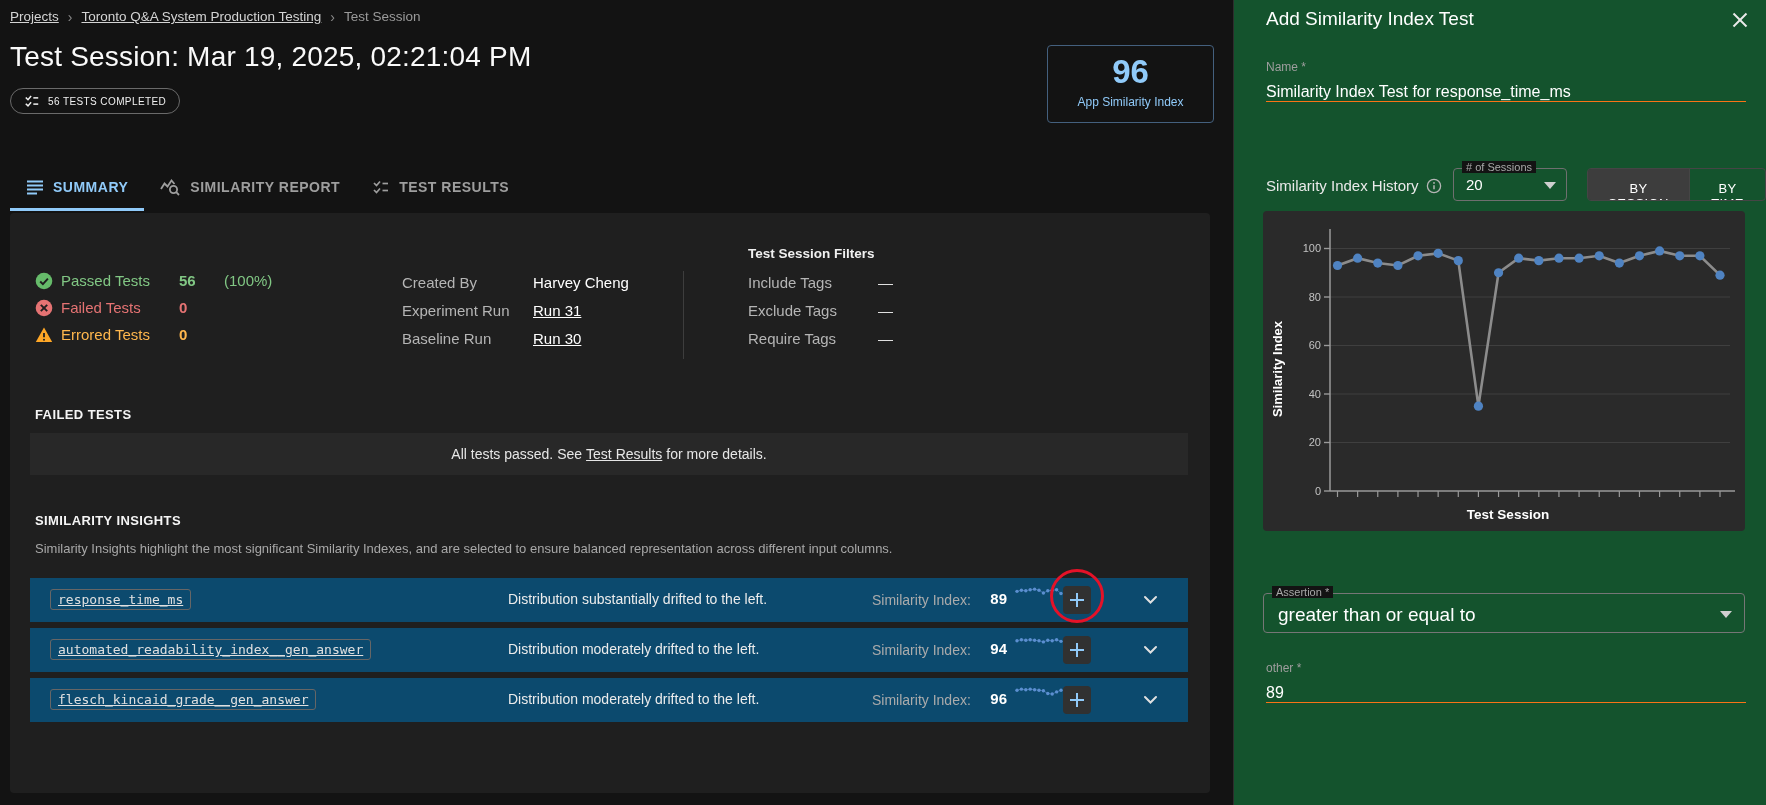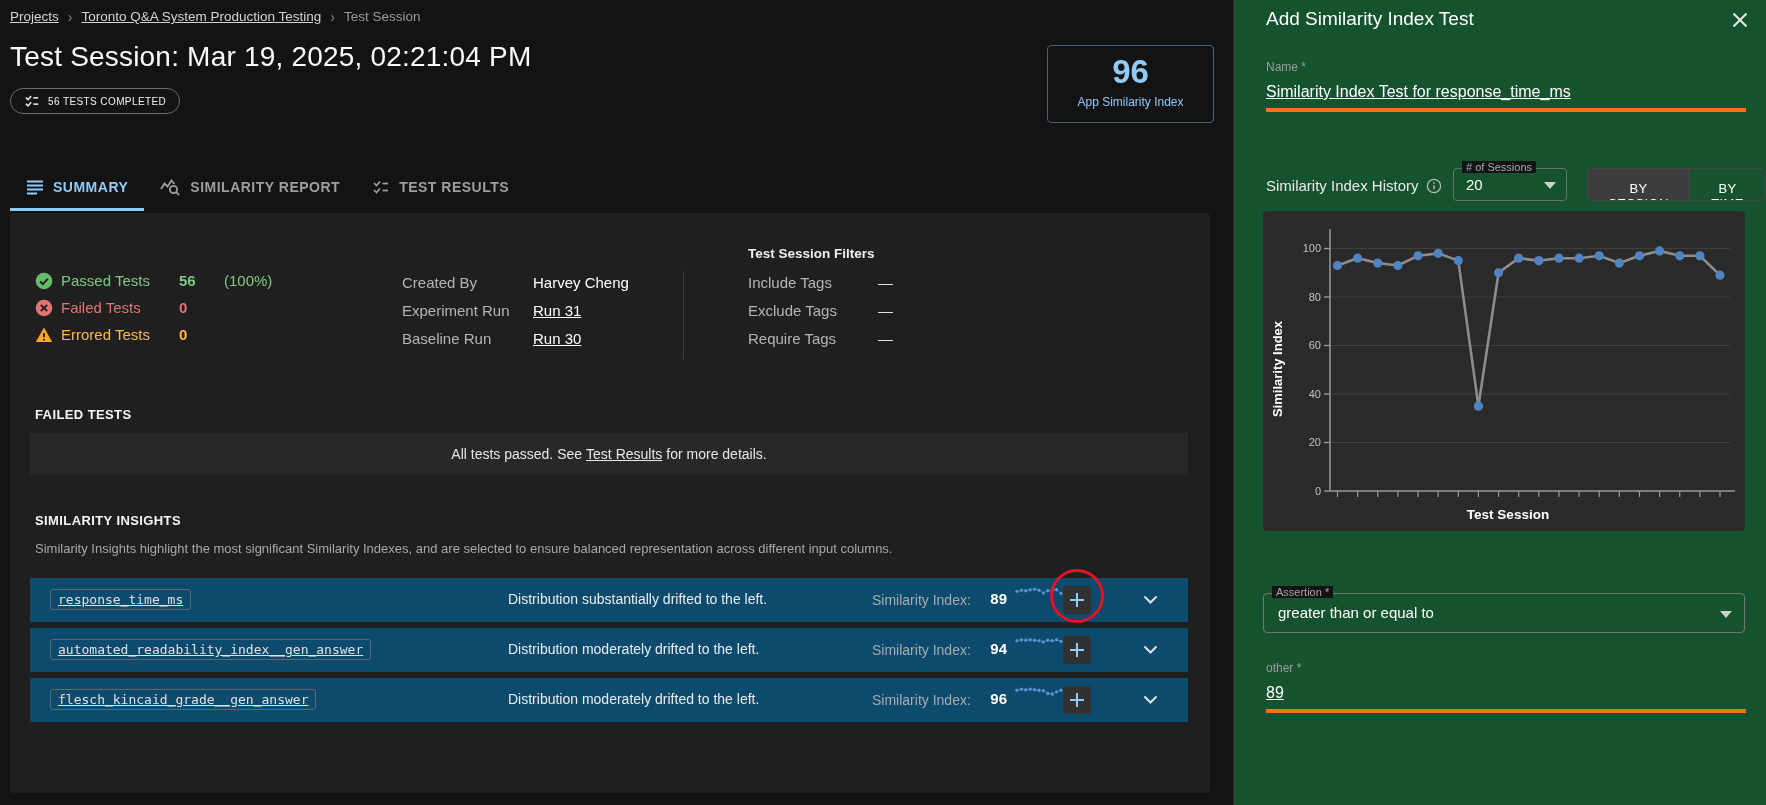--- a/index.html
+++ b/index.html
@@ -65,34 +65,34 @@
   .row-chevron { position:absolute; left:1113px; top:17px; cursor:pointer; display:flex; }
   .red-annot { position:absolute; left:1020px; top:-9px; width:54px; height:54px; border:3.5px solid #e51228;
     border-radius:50%; pointer-events:none; z-index:5; }
   
   .panel { position:absolute; left:1233px; top:0; width:533px; height:805px; background:#14532d; border-left:1px solid #2e2e2e; }
   .panel-title { position:absolute; left:32px; top:8px; font-size:19px; font-weight:400; color:#fff; }
   .close-btn { position:absolute; left:494px; top:8px; width:24px; height:24px; background:none; border:none; cursor:pointer; display:flex; align-items:center; justify-content:center; }
   .field-label { font-size:12px; color:#9e9e9e; }
   .name-field { position:absolute; left:32px; top:60px; width:480px; }
   .field-value { font-size:16px; color:#fff; margin-top:9px; }
-  .underline-field { border-bottom:4px solid #f97316; padding-bottom:7px; cursor:text;text-decoration:underline; }
+  .underline-field { border-bottom:1px solid #f97316; cursor:text; }
   .history-label { position:absolute; left:32px; top:177px; font-size:15px; color:#eaeaea; display:flex; align-items:center; gap:7px; }
   .sessions-select { position:absolute; left:219px; top:168px; width:114px; height:33px; border:1px solid #6f6f6f; border-radius:4px; cursor:pointer; }
   .notch-label { position:absolute; top:-8px; left:8px; font-size:11px; color:#a8a8a8; background:#131313; padding:0 4px; }
   .select-value { position:absolute; left:12px; top:7px; font-size:15px; color:#fff; }
   .select-arrow { position:absolute; right:10px; top:13px; }
   .toggle-group { position:absolute; left:353px; top:168px; height:33px; display:flex; border:1px solid #454545; border-radius:4px; overflow:hidden; }
   .toggle-btn { height:100%; border:none; background:transparent; color:#fff; font-size:13px; font-weight:500;
     letter-spacing:.4px; padding:12px 12px; cursor:pointer; font-family:"Liberation Sans", sans-serif; }
   .toggle-btn.active { background:#3d3d3d; }
   .toggle-btn + .toggle-btn { border-left:1px solid #454545; }
   .chart-box { position:absolute; left:29px; top:211px; width:482px; height:320px; background:#2a2a2a; border-radius:4px; }
   .assertion-select { position:absolute; left:29px; top:593px; width:482px; height:40px; border:1px solid #767676; border-radius:4px; cursor:pointer; }
-  .assertion-select .select-value { top:10px; left:14px; font-size:15px;text-align:center; }
+  .assertion-select .select-value { top:10px; left:14px; font-size:19px;text-align:center; }
   .assertion-select .select-arrow { top:17px; right:12px; }
   .other-field { position:absolute; left:32px; top:661px; width:480px; }
   .create-btn { position:absolute; left:29px; top:733px; width:482px; height:37px; background:#90caf9; border:none;
     border-radius:4px; font-size:14px; font-weight:bold; letter-spacing:.5px; color:rgba(0,0,0,.87);
     cursor:pointer; font-family:"Liberation Sans", sans-serif; }
 </style>
 </head>
 <body>
 
 <div class="screen">

